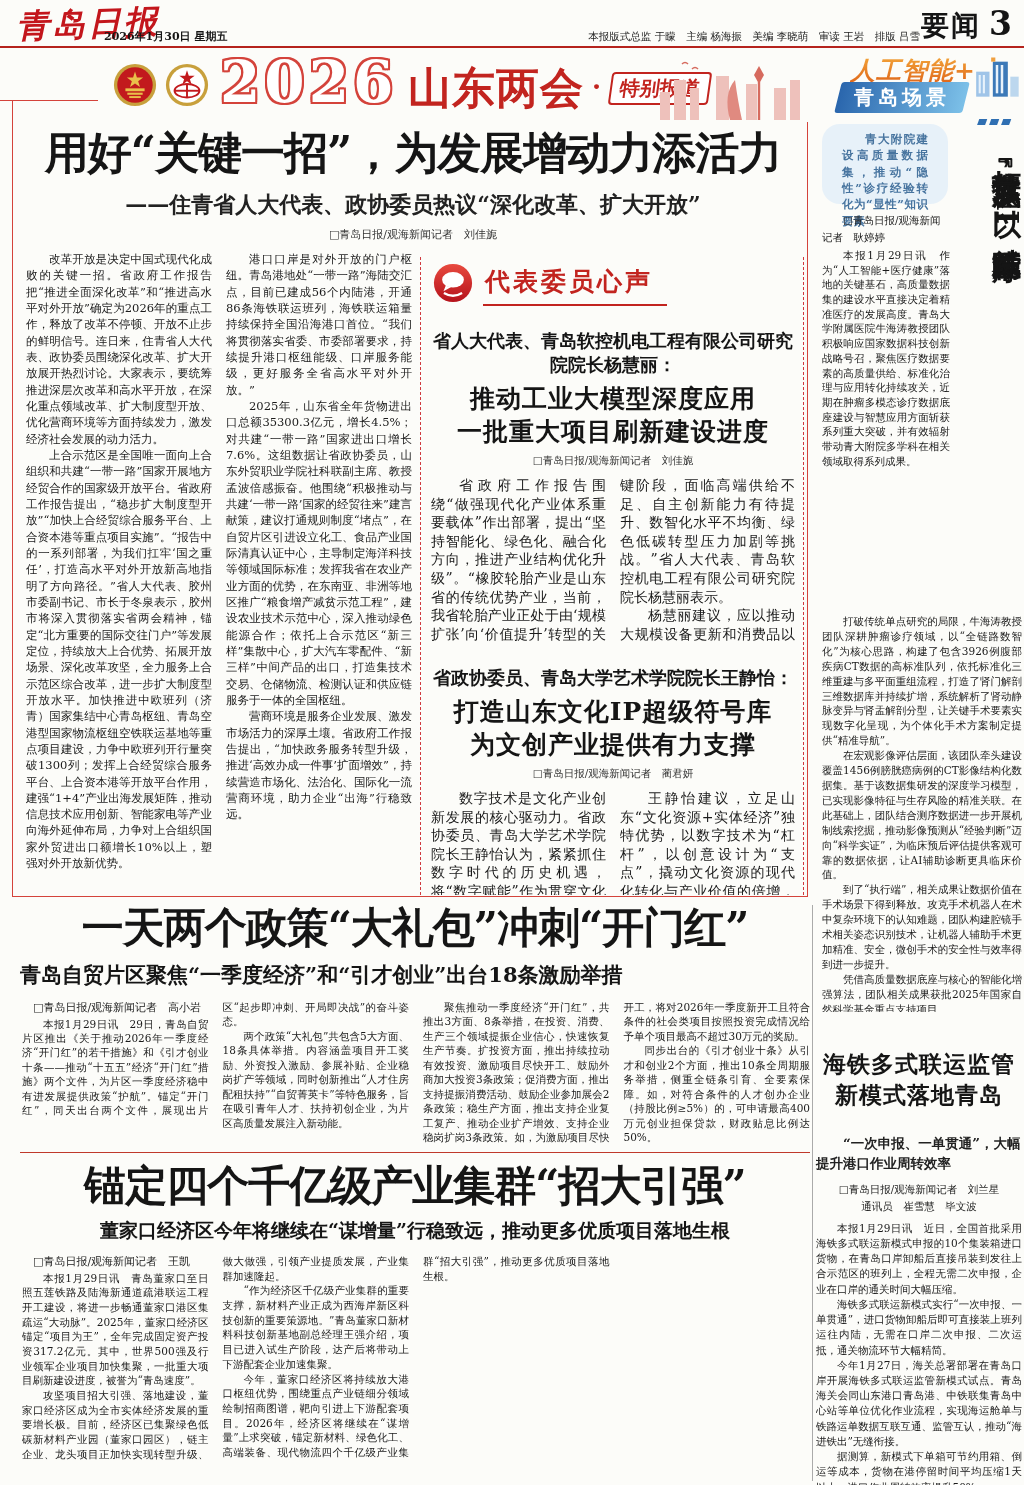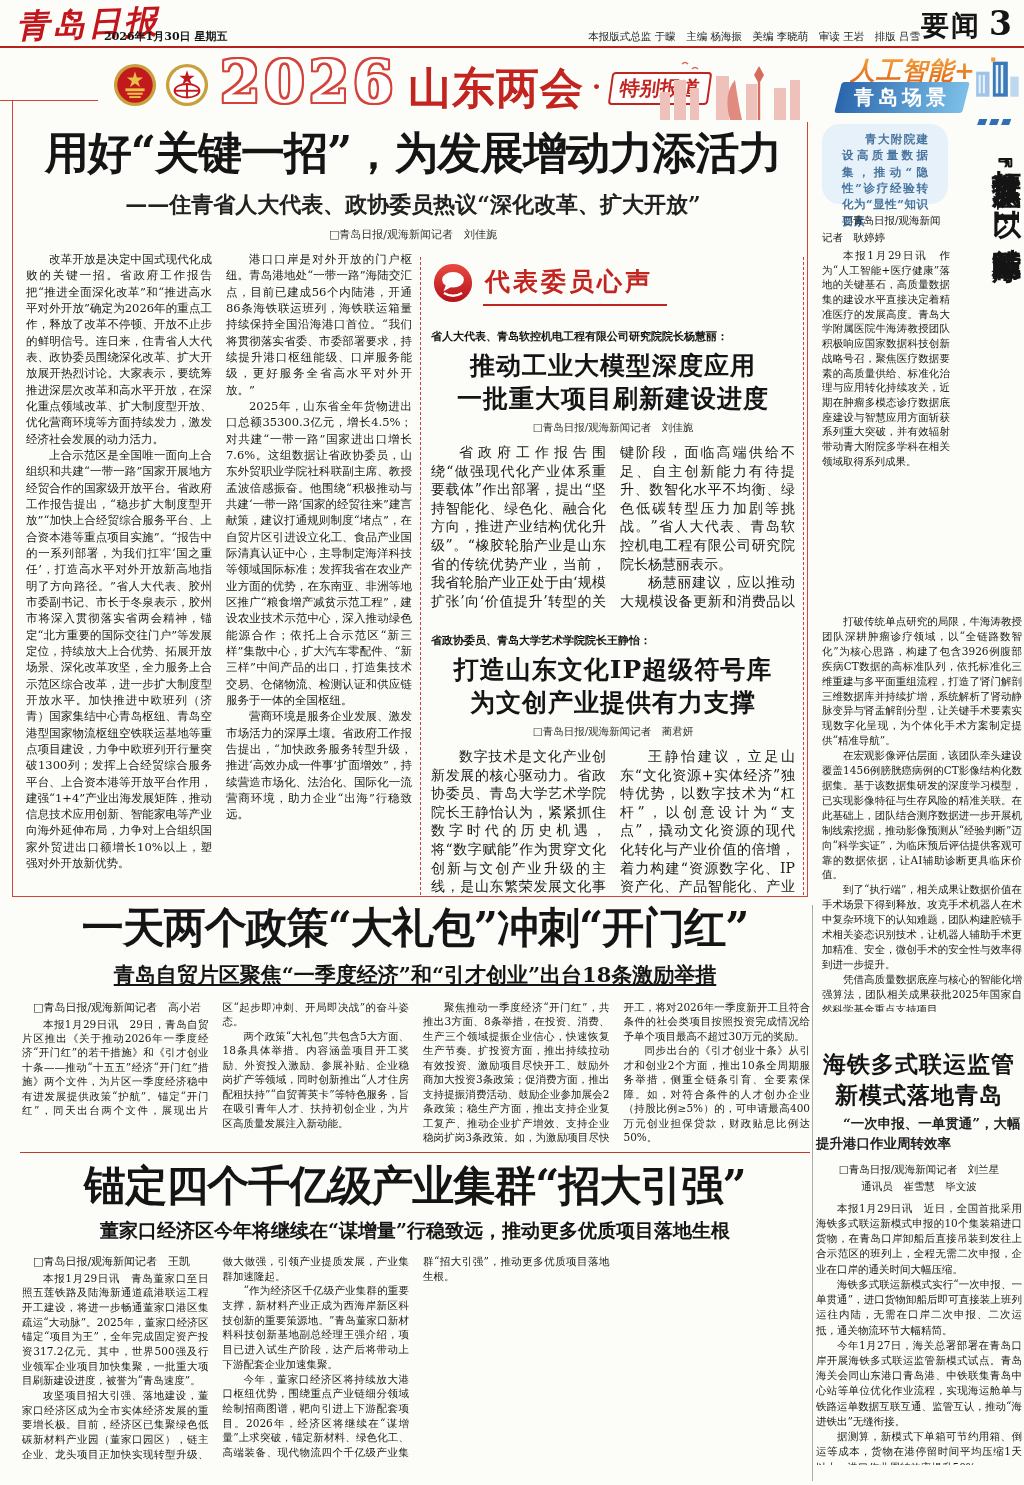--- a/index.html
+++ b/index.html
@@ -43,21 +43,21 @@
              column-count:2;column-gap:14px;column-fill:auto;}
   p.body{font-size:11.5px;line-height:1.42;text-align:justify;text-indent:2em;color:#1a1a1a;}
   p.byline-inline{font-size:11px;line-height:1.5;text-indent:1em;color:#222;}
 
   
   .voices{position:absolute;left:420px;top:257px;width:384px;height:638px;
           border-left:1px dashed #d0393f;border-right:1px dashed #d0393f;padding:6px 8px 16px 10px;overflow:hidden;}
   .v-flag{display:flex;align-items:center;gap:10px;margin-left:2px;}
   .v-flag-text{font-size:25px;font-weight:900;color:#c2241f;letter-spacing:3px;
                border-bottom:2px solid #c2241f;padding:0 14px 6px 2px;}
-  .v-kicker{text-align:left;font-size:11px;font-weight:700;margin-top:22px;}
+  .v-kicker{text-align:center;font-size:18px;font-weight:700;margin-top:22px;}
   .v-title{text-align:center;font-size:25px;font-weight:900;line-height:1.3;margin-top:6px;letter-spacing:1px;}
   .v-by{text-align:center;font-size:10.5px;margin:6px 0 8px;color:#333;}
   .v-cols{column-count:2;column-gap:14px;column-fill:auto;overflow:hidden;}
   .v-cols.c1{height:168px;} .v-cols.c2{height:196px;}
   .v-cols p.body{font-size:14px;line-height:1.33;}
 
   
   .sidebar{position:absolute;left:816px;top:54px;width:208px;}
   .ai-logo{position:relative;height:66px;}
   .ai-l1{position:absolute;left:34px;top:0;font-size:25px;font-weight:900;font-style:italic;letter-spacing:1px;
@@ -76,28 +76,28 @@
   .ai-p0{position:absolute;left:6px;top:194px;width:128px;height:386px;overflow:hidden;}
   .ai-p0 p.body{font-size:10.5px;line-height:1.4;}
   .ai-vert{position:absolute;right:0;top:94px;height:492px;writing-mode:vertical-rl;
            font-size:29px;font-weight:900;line-height:1.2;letter-spacing:1px;}
   .ai-rest{position:absolute;left:6px;top:560px;width:200px;height:398px;overflow:hidden;}
   .ai-rest p.body{font-size:10.5px;line-height:1.42;}
 
   
   .rail{position:absolute;left:816px;top:1048px;width:206px;}
   .rail-h{text-align:center;font-size:23px;font-weight:900;line-height:1.35;letter-spacing:1px;}
-  .rail-sub{font-size:13.5px;line-height:1.45;margin-top:4px;text-indent:2em;font-weight:700;color:#222;}
+  .rail-sub{font-size:13.5px;line-height:1.45;margin-top:24px;text-indent:2em;font-weight:700;color:#222;}
   .rail-by{font-size:10.5px;line-height:1.6;margin-top:8px;text-align:center;color:#222;}
   .rail-body{margin-top:6px;height:264px;overflow:hidden;}
   .rail-body p.body{font-size:10.5px;line-height:1.45;}
 
   
   .pol-h{position:absolute;left:20px;top:900px;width:790px;text-align:center;font-size:42px;font-weight:900;letter-spacing:-1px;}
-  .pol-sub{position:absolute;left:20px;top:961px;width:790px;text-align:center;font-size:21px;font-weight:700;text-decoration:underline;}
+  .pol-sub{position:absolute;left:20px;top:961px;width:790px;text-align:left;font-size:21px;font-weight:700;}
   .pol-cols{position:absolute;left:22px;top:1000px;width:788px;height:146px;overflow:hidden;
             column-count:4;column-gap:14px;column-fill:auto;}
   .pol-cols p.body{font-size:10.5px;line-height:1.38;}
   .mid-rule{position:absolute;left:20px;top:1152px;width:790px;height:1px;background:#c0392b;}
 
   
   .clu-h{position:absolute;left:20px;top:1158px;width:790px;text-align:center;font-size:42px;font-weight:900;letter-spacing:-1px;}
   .clu-sub{position:absolute;left:20px;top:1218px;width:790px;text-align:center;font-size:19px;font-weight:700;}
   .clu-cols{position:absolute;left:22px;top:1254px;width:788px;height:226px;overflow:hidden;
             column-count:4;column-gap:14px;column-fill:auto;}

